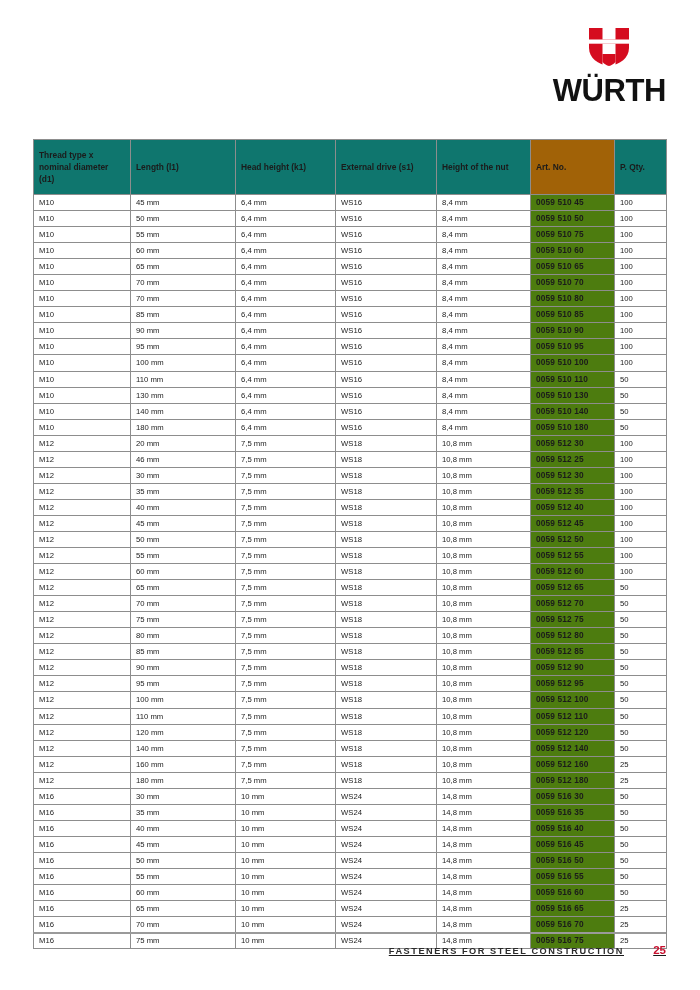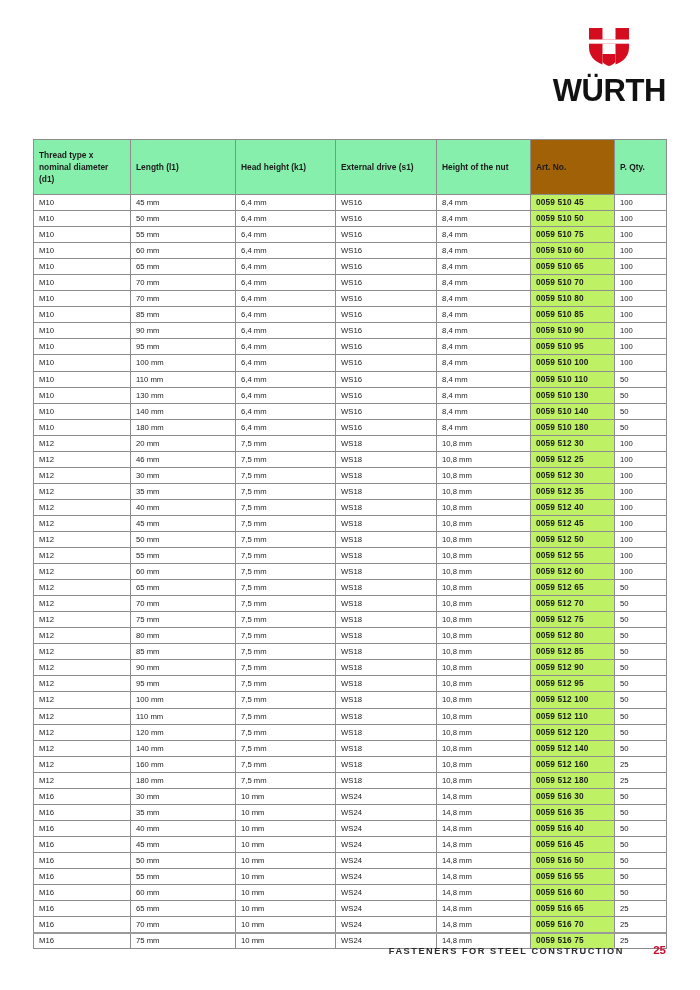--- a/index.html
+++ b/index.html
@@ -67,32 +67,32 @@
     white-space: nowrap;
     overflow: hidden;
   }
   table.spec thead th {
     font-weight: 700;
     font-size: 8.4px;
     height: 54px;
     line-height: 1.45;
     white-space: normal;
     vertical-align: middle;
-    background: #86efac;
+    background: #0f766e;
   }
   table.spec thead th.col-art {
     background: #a16207;
   }
   table.spec tbody td {
     height: 15.05px;
     line-height: 15.05px;
     font-size: 7.7px;
   }
   table.spec tbody td.col-art {
-    background: #bef264;
+    background: #4d7c0f;
     font-weight: 700;
     font-size: 8.3px;
     letter-spacing: 0.15px;
   }
   
   col.c0 { width: 97px; }
   col.c1 { width: 105px; }
   col.c2 { width: 100px; }
   col.c3 { width: 101px; }
   col.c4 { width: 94px; }
@@ -110,20 +110,21 @@
   }
   .footer {
     position: absolute;
     left: 33px;
     top: 944px;
     width: 633px;
     display: flex;
     align-items: baseline;
     justify-content: flex-end;
     gap: 26px;
+    text-decoration: underline;
   }
   .footer-title {
     font-size: 9.2px;
     font-weight: 700;
     letter-spacing: 1.55px;
     color: #2b2b2b;
     text-transform: uppercase;
   }
   .footer-page {
     font-size: 11.5px;

